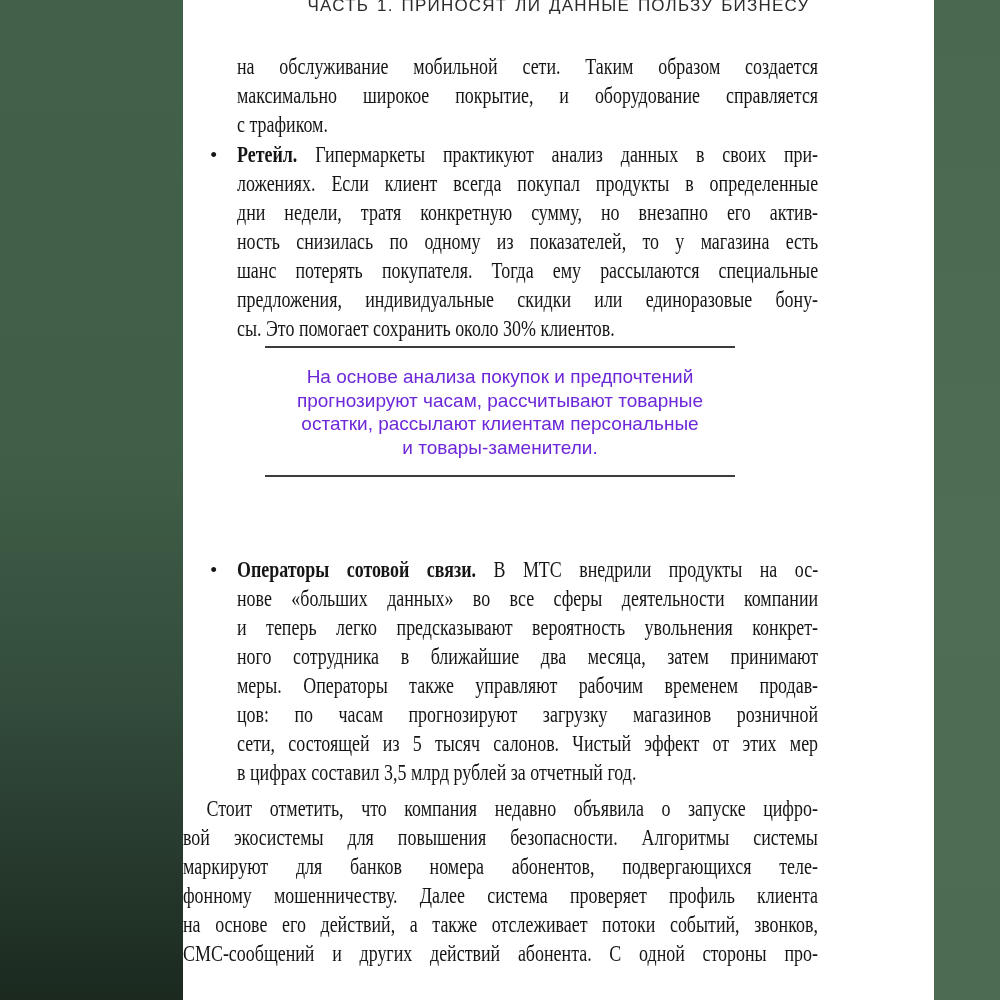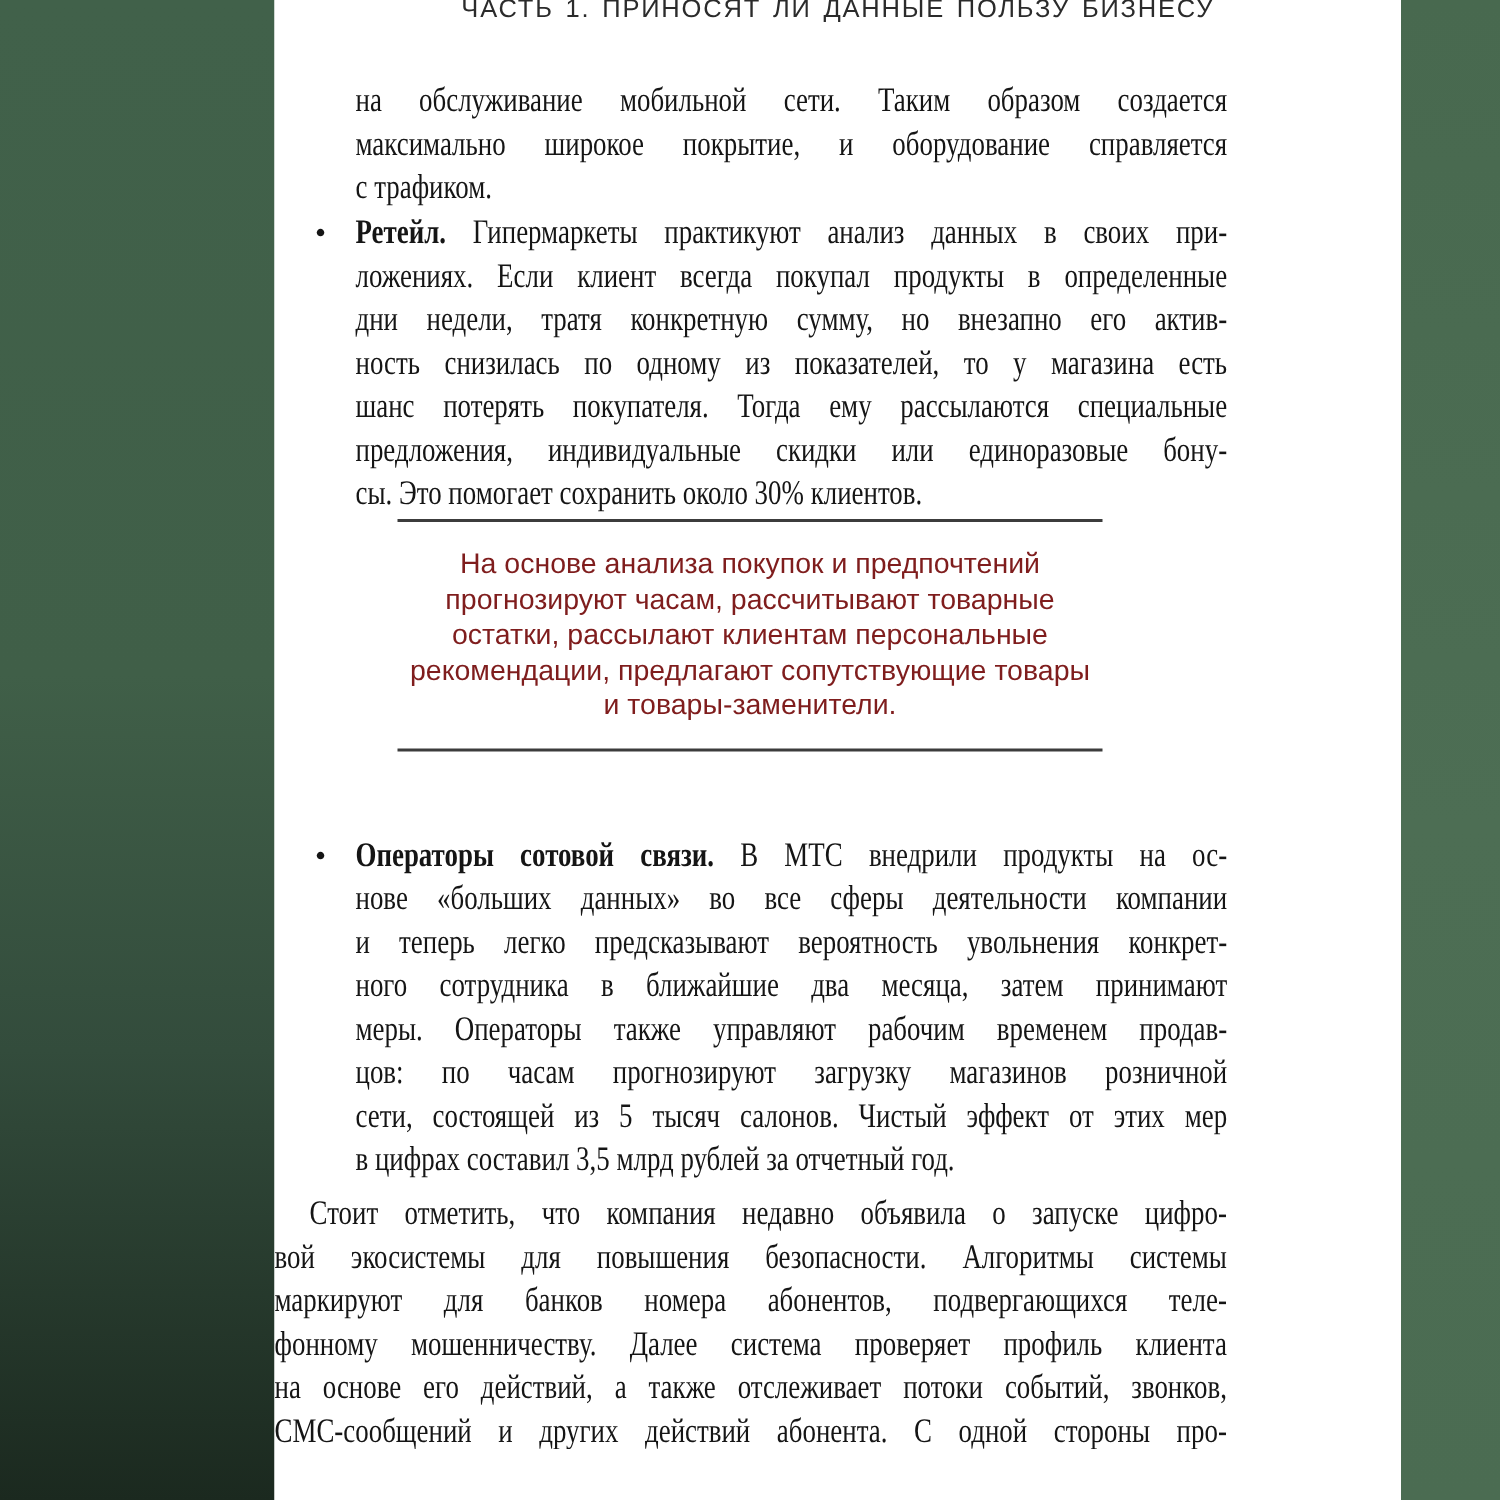--- a/index.html
+++ b/index.html
@@ -39,21 +39,21 @@
     position:absolute;left:27px;top:3px;font-size:21px;color:#151515;
   }
   .bullet-text{position:absolute;left:54px;top:0;}
   .quote{
     position:absolute;left:82px;width:470px;
     border-top:2px solid #3c3c3c;border-bottom:2px solid #3c3c3c;
     padding:17px 0 16px 0;
   }
   .qln{
     font-family:"Liberation Sans", sans-serif;
-    font-size:19px;line-height:23.6px;color:#7f1d1d;
+    font-size:19px;line-height:23.6px;color:#6d28d9;
     text-align:center;white-space:nowrap;
   }
   .page-number{
     position:absolute;top:1028px;left:0;width:100%;
     font-size:23px;color:#222;text-align:center;
   }
 </style>
 </head>
 <body>
 
@@ -82,21 +82,20 @@
       <div class="ln">шанс потерять покупателя. Тогда ему рассылаются специальные</div>
       <div class="ln">предложения, индивидуальные скидки или единоразовые бону-</div>
       <div class="ln last">сы. Это помогает сохранить около 30% клиентов.</div>
     </div>
   </div>
 
   <div class="quote" style="top:346px;">
     <div class="qln">На основе анализа покупок и предпочтений</div>
     <div class="qln">прогнозируют часам, рассчитывают товарные</div>
     <div class="qln">остатки, рассылают клиентам персональные</div>
-    <div class="qln">рекомендации, предлагают сопутствующие товары</div>
     <div class="qln">и товары-заменители.</div>
   </div>
 
   <div class="block" style="left:0;top:555px;width:635px;height:232px;">
     <span class="bullet-mark">•</span>
     <div class="bullet-text scale-wrap" style="width:745px;">
       <div class="ln"><span class="lead">Операторы сотовой связи.</span><span> В МТС внедрили продукты на ос-</span></div>
       <div class="ln">нове «больших данных» во все сферы деятельности компании</div>
       <div class="ln">и теперь легко предсказывают вероятность увольнения конкрет-</div>
       <div class="ln">ного сотрудника в ближайшие два месяца, затем принимают</div>

